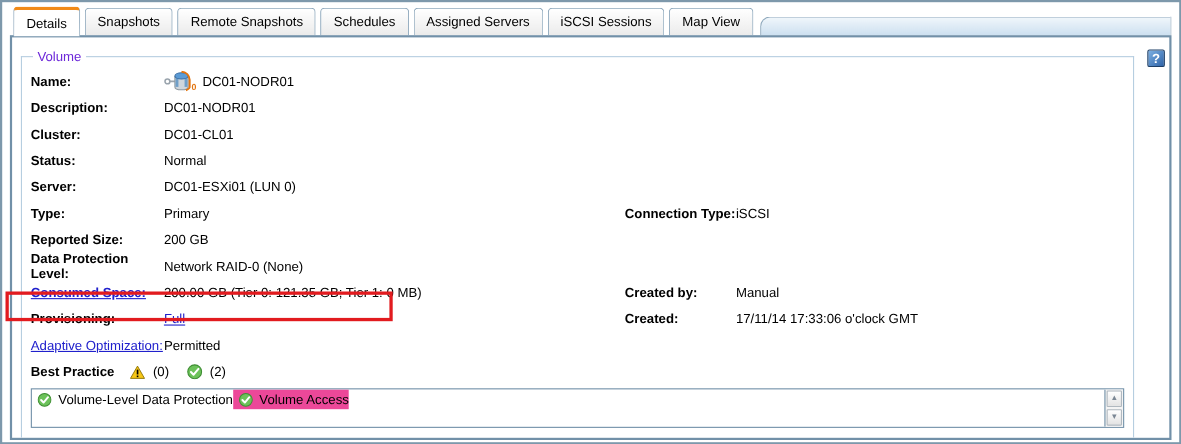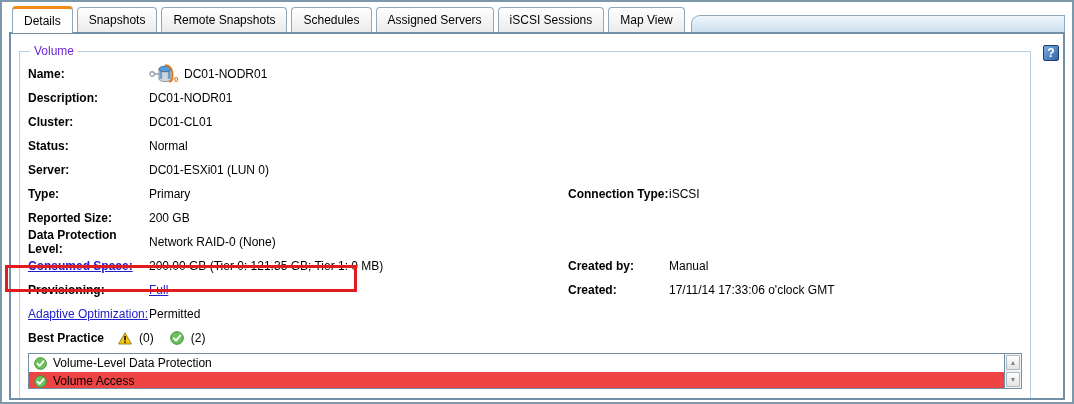--- a/index.html
+++ b/index.html
@@ -28,23 +28,23 @@
   .lbl { width:121px; font-weight:bold; flex:none; }
   .val { display:flex; align-items:center; gap:5px; }
   a.link { color:#2020cc; text-decoration:underline; cursor:pointer; }
   .right-group { position:absolute; left:540px; top:0; height:24px; display:flex; align-items:center; }
   .rlbl { width:101px; font-weight:bold; flex:none; }
 
   .bp-row { display:flex; align-items:center; height:24px; gap:7px; }
   .bp-label { font-weight:bold; margin-right:7px; }
 
   .bp-list { margin-top:3px; height:36px; border:1px solid #7190a8; display:flex; overflow:hidden; background:#fff; }
-  .bp-items { flex:1; display:flex; flex-direction:column; }
+  .bp-items { flex:1; display:flex; flex-direction:row; }
   .bp-item { display:flex; align-items:center; gap:6px; height:18px; padding-left:5px; flex:none; }
-  .bp-item.striped { background:#ef4444; }
+  .bp-item.striped { background:#ec4899; }
 
   .scrollbar { width:17px; flex:none; border-left:1px solid #7190a8; background:#f4f4f4; display:flex; flex-direction:column; justify-content:space-between; padding:1px; }
   .sb-btn { height:15px; background:linear-gradient(#ffffff,#e3e3e3); border:1px solid #b0b8bf; border-radius:1px;
             display:flex; align-items:center; justify-content:center; font-size:7px; color:#7b8794; cursor:pointer; }
 
   .icon { display:inline-flex; flex:none; }
 
   
   .highlight-box { position:absolute; left:3px; top:263px; width:352px; height:27px; border:3px solid #e21b1f; z-index:10; pointer-events:none; }
 </style>

